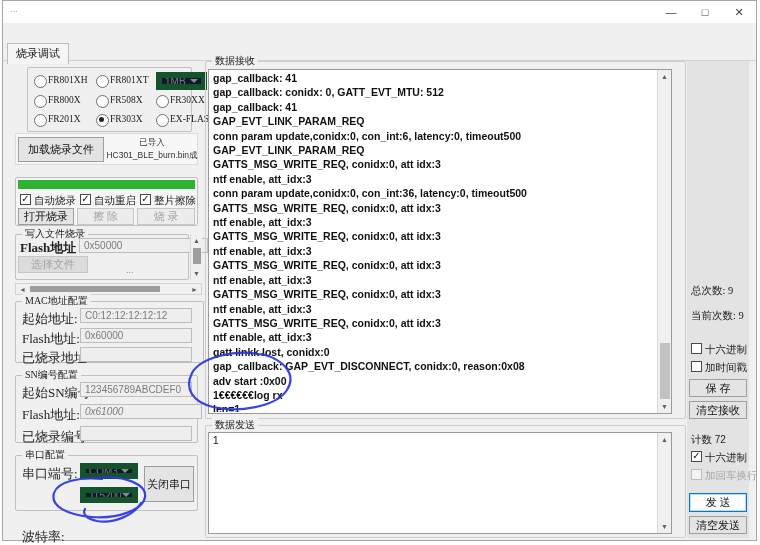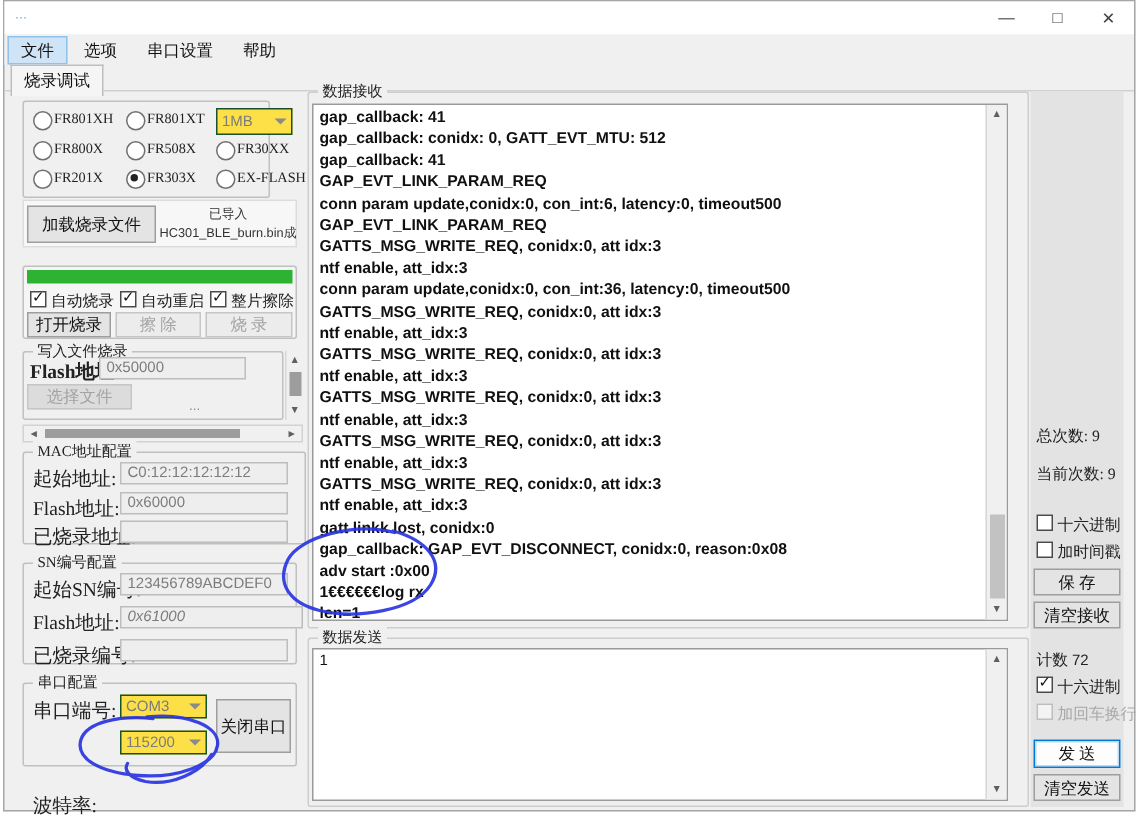--- a/index.html
+++ b/index.html
@@ -28,21 +28,21 @@
   .grp{border:1px solid #c0c0c0;border-radius:2px;}
   .gttl{position:absolute;top:-8px;left:6px;background:#f0f0f0;padding:0 3px;font-size:10px;
         font-family:"Liberation Serif",serif;color:#222;white-space:nowrap;}
   .lbl{font-family:"Liberation Serif",serif;font-size:13px;color:#222;white-space:nowrap;}
   .inp{background:#eeeeee;border:1px solid #bdbdbd;color:#7c7c7c;font-size:10px;
        display:flex;align-items:center;padding:0 4px;font-family:"Liberation Sans",sans-serif;white-space:nowrap;overflow:hidden;}
   .btn{background:#e4e4e4;border:1px solid #9e9e9e;display:flex;align-items:center;justify-content:center;
        font-family:"Liberation Serif",serif;font-size:11px;color:#111;white-space:nowrap;}
   .btn.dis{color:#a3a3a3;background:#ececec;border-color:#c6c6c6;}
   .btn.primary{background:#fdfdfd;border:1px solid #0078d7;box-shadow:inset 0 0 0 1px #bcd9f2;}
-  .sel{background:#fde047;border:1px solid #14532d;color:#7c7c7c;font-size:10px;display:flex;
+  .sel{background:#0f172a;border:6px solid #14532d;color:#7c7c7c;font-size:10px;display:flex;
        align-items:center;padding:0 3px;white-space:nowrap;overflow:hidden;}
   .sel .chev{margin-left:auto;width:0;height:0;border-left:4px solid transparent;
        border-right:4px solid transparent;border-top:4px solid #8a8a8a;}
   .rd{width:11px;height:11px;border:1px solid #6f6f6f;border-radius:50%;background:#fff;position:relative;display:inline-block;}
   .rd.on::after{content:"";position:absolute;left:2px;top:2px;width:5px;height:5px;border-radius:50%;background:#222;}
   .rdlbl{font-family:"Liberation Serif",serif;font-size:9.5px;color:#222;white-space:nowrap;}
   .cb{width:11px;height:11px;border:1px solid #4a4a4a;background:#fff;display:inline-flex;
       align-items:center;justify-content:center;font-size:10px;line-height:1;color:#111;}
   .cb.on::after{content:"✓";margin-top:-1px;}
   .cb.disb{border-color:#bdbdbd;background:#f3f3f3;}
@@ -73,32 +73,26 @@
 <div id="screen">
 <div id="win">
 
   <div id="titlebar" class="abs">
     <span class="abs" style="left:7px;top:8px;width:14px;height:7px;color:#6aa4d8;font-size:8px;line-height:5px;">···</span>
     <span class="winbtn abs" style="right:68px;top:0;">—</span>
     <span class="winbtn abs" style="right:34px;top:0;">□</span>
     <span class="winbtn abs" style="right:0;top:0;">✕</span>
   </div>
 
-  <div id="menubar" class="abs">
-    <span class="menuitem hl">文件</span>
-    <span class="menuitem">选项</span>
-    <span class="menuitem">串口设置</span>
-    <span class="menuitem">帮助</span>
-  </div>
 
   <div id="tabstrip" class="abs">
     <span class="tab">烧录调试</span>
   </div>
 
-  <div class="abs grp" style="left:12px;top:66px;width:165px;height:65px;">
+  <div class="abs grp" style="left:24px;top:66px;width:165px;height:65px;">
     <span class="abs" style="left:6px;top:6px;">
       <span class="rd"></span></span>
     <span class="abs rdlbl" style="left:20px;top:7px;">FR801XH</span>
     <span class="abs" style="left:68px;top:6px;">
       <span class="rd"></span></span>
     <span class="abs rdlbl" style="left:82px;top:7px;">FR801XT</span>
     <div class="abs sel" style="left:128px;top:4px;width:51px;height:18px;">
       <span>1MB</span>
       <span class="chev"></span>
     </div>
@@ -139,21 +133,21 @@
     <span class="abs cb on" style="left:124px;top:16px;"></span>
     <span class="abs cblbl" style="left:138px;top:16px;">整片擦除</span>
     <div class="abs btn" style="left:2px;top:30px;width:56px;height:17px;">打开烧录</div>
     <div class="abs btn dis" style="left:61px;top:30px;width:57px;height:17px;">擦  除</div>
     <div class="abs btn dis" style="left:121px;top:30px;width:58px;height:17px;">烧  录</div>
   </div>
 
   <div class="abs grp" style="left:12px;top:233px;width:174px;height:46px;">
     <span class="gttl">写入文件烧录</span>
     <span class="abs lbl" style="left:4px;top:4px;font-weight:bold;">Flash地址</span>
-    <div class="abs inp" style="left:50px;top:3px;width:98px;height:15px;">0x50000</div>
+    <div class="abs inp" style="left:63px;top:3px;width:129px;height:15px;">0x50000</div>
     <div class="abs btn dis" style="left:2px;top:21px;width:70px;height:17px;background:#dcdcdc;">选择文件</div>
     <span class="abs" style="left:110px;top:30px;font-size:9px;color:#8a8a8a;">...</span>
   </div>
 
   <div class="abs sbv" style="left:187px;top:233px;width:12px;height:46px;">
     <span class="sar" style="top:0;">▲</span>
     <div class="thumbd" style="left:2px;top:14px;width:8px;height:16px;"></div>
     <span class="sar" style="bottom:0;">▼</span>
   </div>
 

